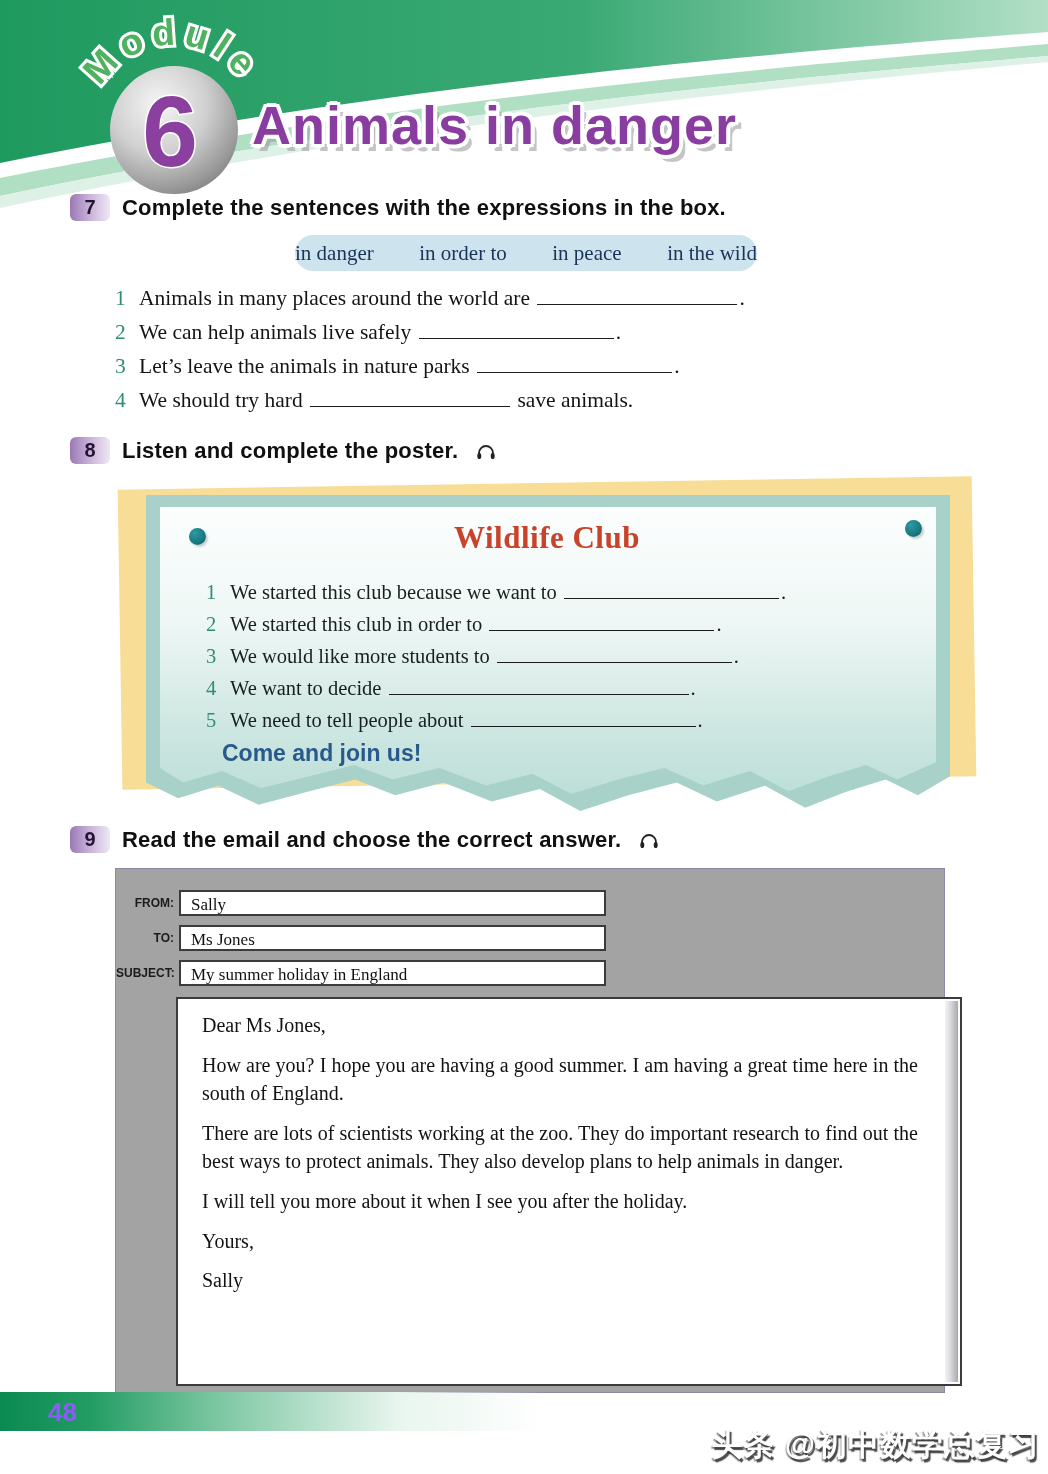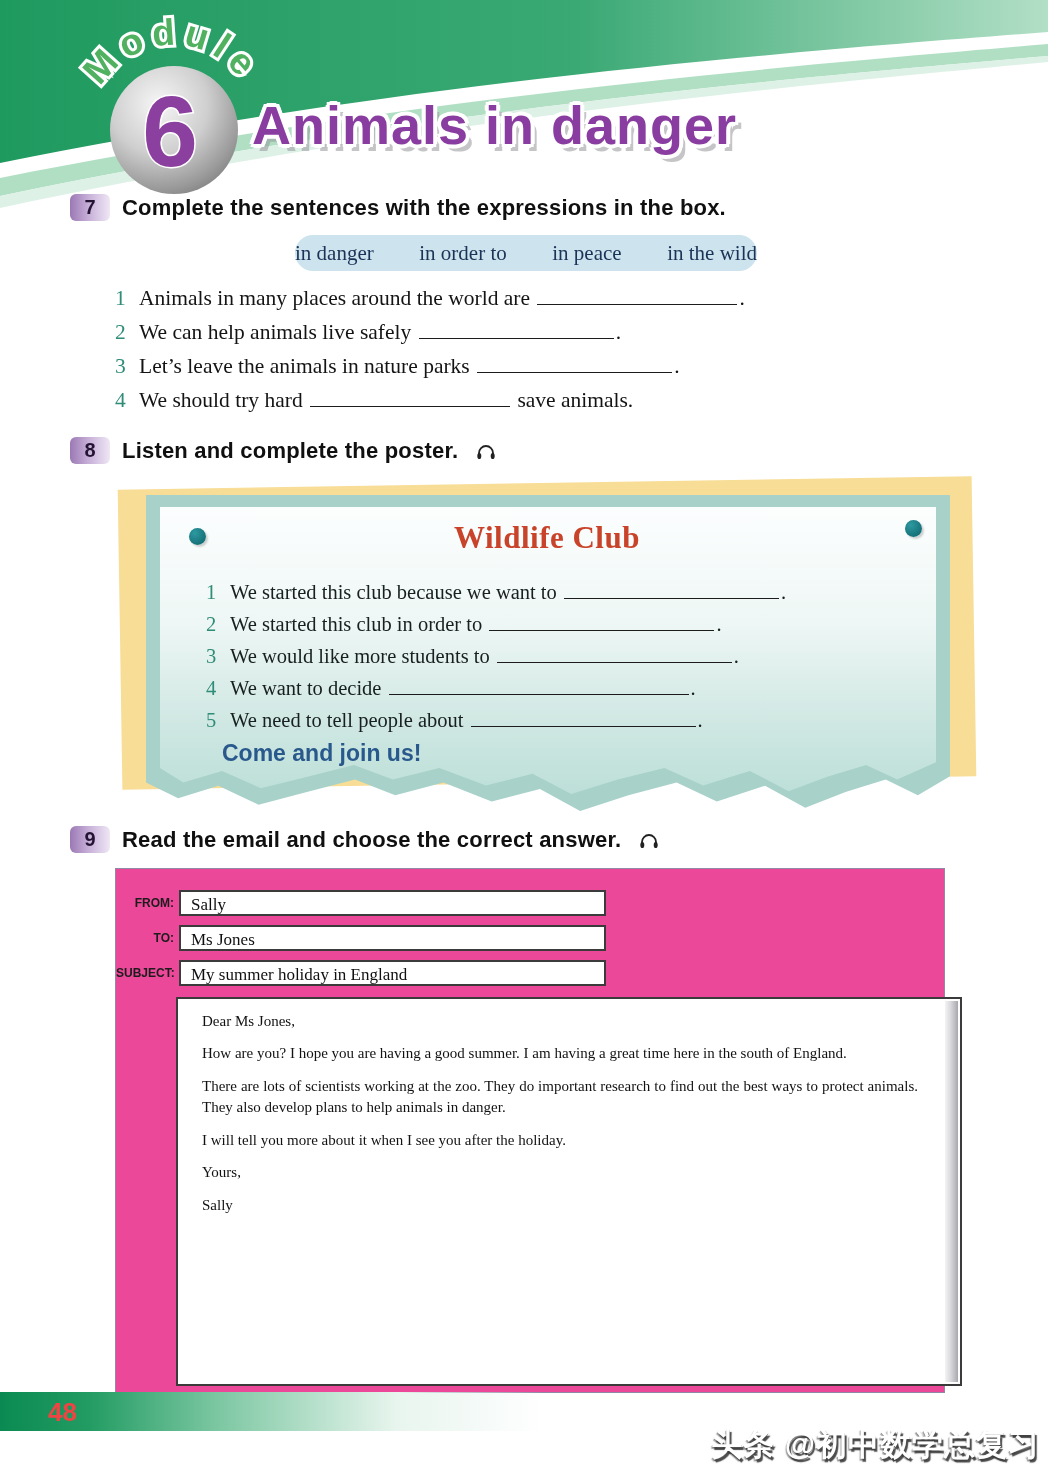--- a/index.html
+++ b/index.html
@@ -70,40 +70,40 @@
   #pin-right { left:787px; top:40px; }
   #poster-title { position:absolute; left:0; right:0; top:40px; text-align:center;
     font-weight:bold; font-size:31px; color:#c8432a; letter-spacing:0.5px; }
   #poster-items { position:absolute; left:88px; top:96px; font-size:20.5px; color:#17201f; }
   #poster-items .sent { height:32px; line-height:32px; }
   #poster-footer { position:absolute; left:104px; top:260px;
     font-family:"Liberation Sans",sans-serif; font-weight:bold; font-size:23px; color:#29598c; }
 
   
   #email-panel { position:absolute; left:115px; top:868px; width:830px; height:525px;
-    background:#ec4899; border:1.5px solid #9187a6; }
+    background:#a3a3a3; border:1.5px solid #9187a6; }
   .email-row { position:absolute; left:0; display:flex; align-items:center; }
   .email-label { width:58px; text-align:right; font-family:"Liberation Sans",sans-serif;
     font-weight:bold; font-size:12px; color:#1c1c1c; margin-right:5px; flex:0 0 auto; }
   .email-box { width:427px; height:26px; background:#ffffff; border:2px solid #3b3b3b;
     font-size:17px; color:#101010; padding:1px 10px 0; line-height:23px; }
   #row-from { top:21px; } #row-to { top:56px; } #row-subject { top:91px; }
 
   #email-body { position:absolute; left:60px; top:128px; width:786px; height:389px;
     background:#ffffff; border:2px solid #3b3b3b; padding:12px 42px 0 24px; }
-  #email-body p { font-size:15px; line-height:1.43; color:#121212; text-align:justify;
+  #email-body p { font-size:20px; line-height:1.43; color:#121212; text-align:justify;
     margin-bottom:11px; }
   #email-scrollbar { position:absolute; right:2px; top:2px; bottom:2px; width:13px;
     background:linear-gradient(90deg,#f4f4f5 0%,#d8d8db 45%,#a7a7ae 100%); }
 
   
   #footer-bar { position:absolute; left:0; top:1392px; width:640px; height:39px;
     background:linear-gradient(90deg,#0a8a52 0%,#239c63 14%,#7cc7a2 34%,#e8f5ee 62%,rgba(255,255,255,0) 85%); }
   #page-number { position:absolute; left:48px; top:1397px;
-    font-family:"Liberation Sans",sans-serif; font-weight:bold; font-size:26px; color:#ef4444; }
+    font-family:"Liberation Sans",sans-serif; font-weight:bold; font-size:26px; color:#8b5cf6; }
   #watermark { position:absolute; right:8px; top:1424px;
     font-family:"Liberation Sans",sans-serif; font-weight:bold; font-size:31px; color:#ffffff;
     letter-spacing:1px;
     text-shadow:2px 3px 1px rgba(45,45,45,.85), 0 1px 0 #888, -1px 2px 1px rgba(80,80,80,.5);margin-left:34px; }
 </style>
 </head>
 <body>
 
 <div id="page">
 

